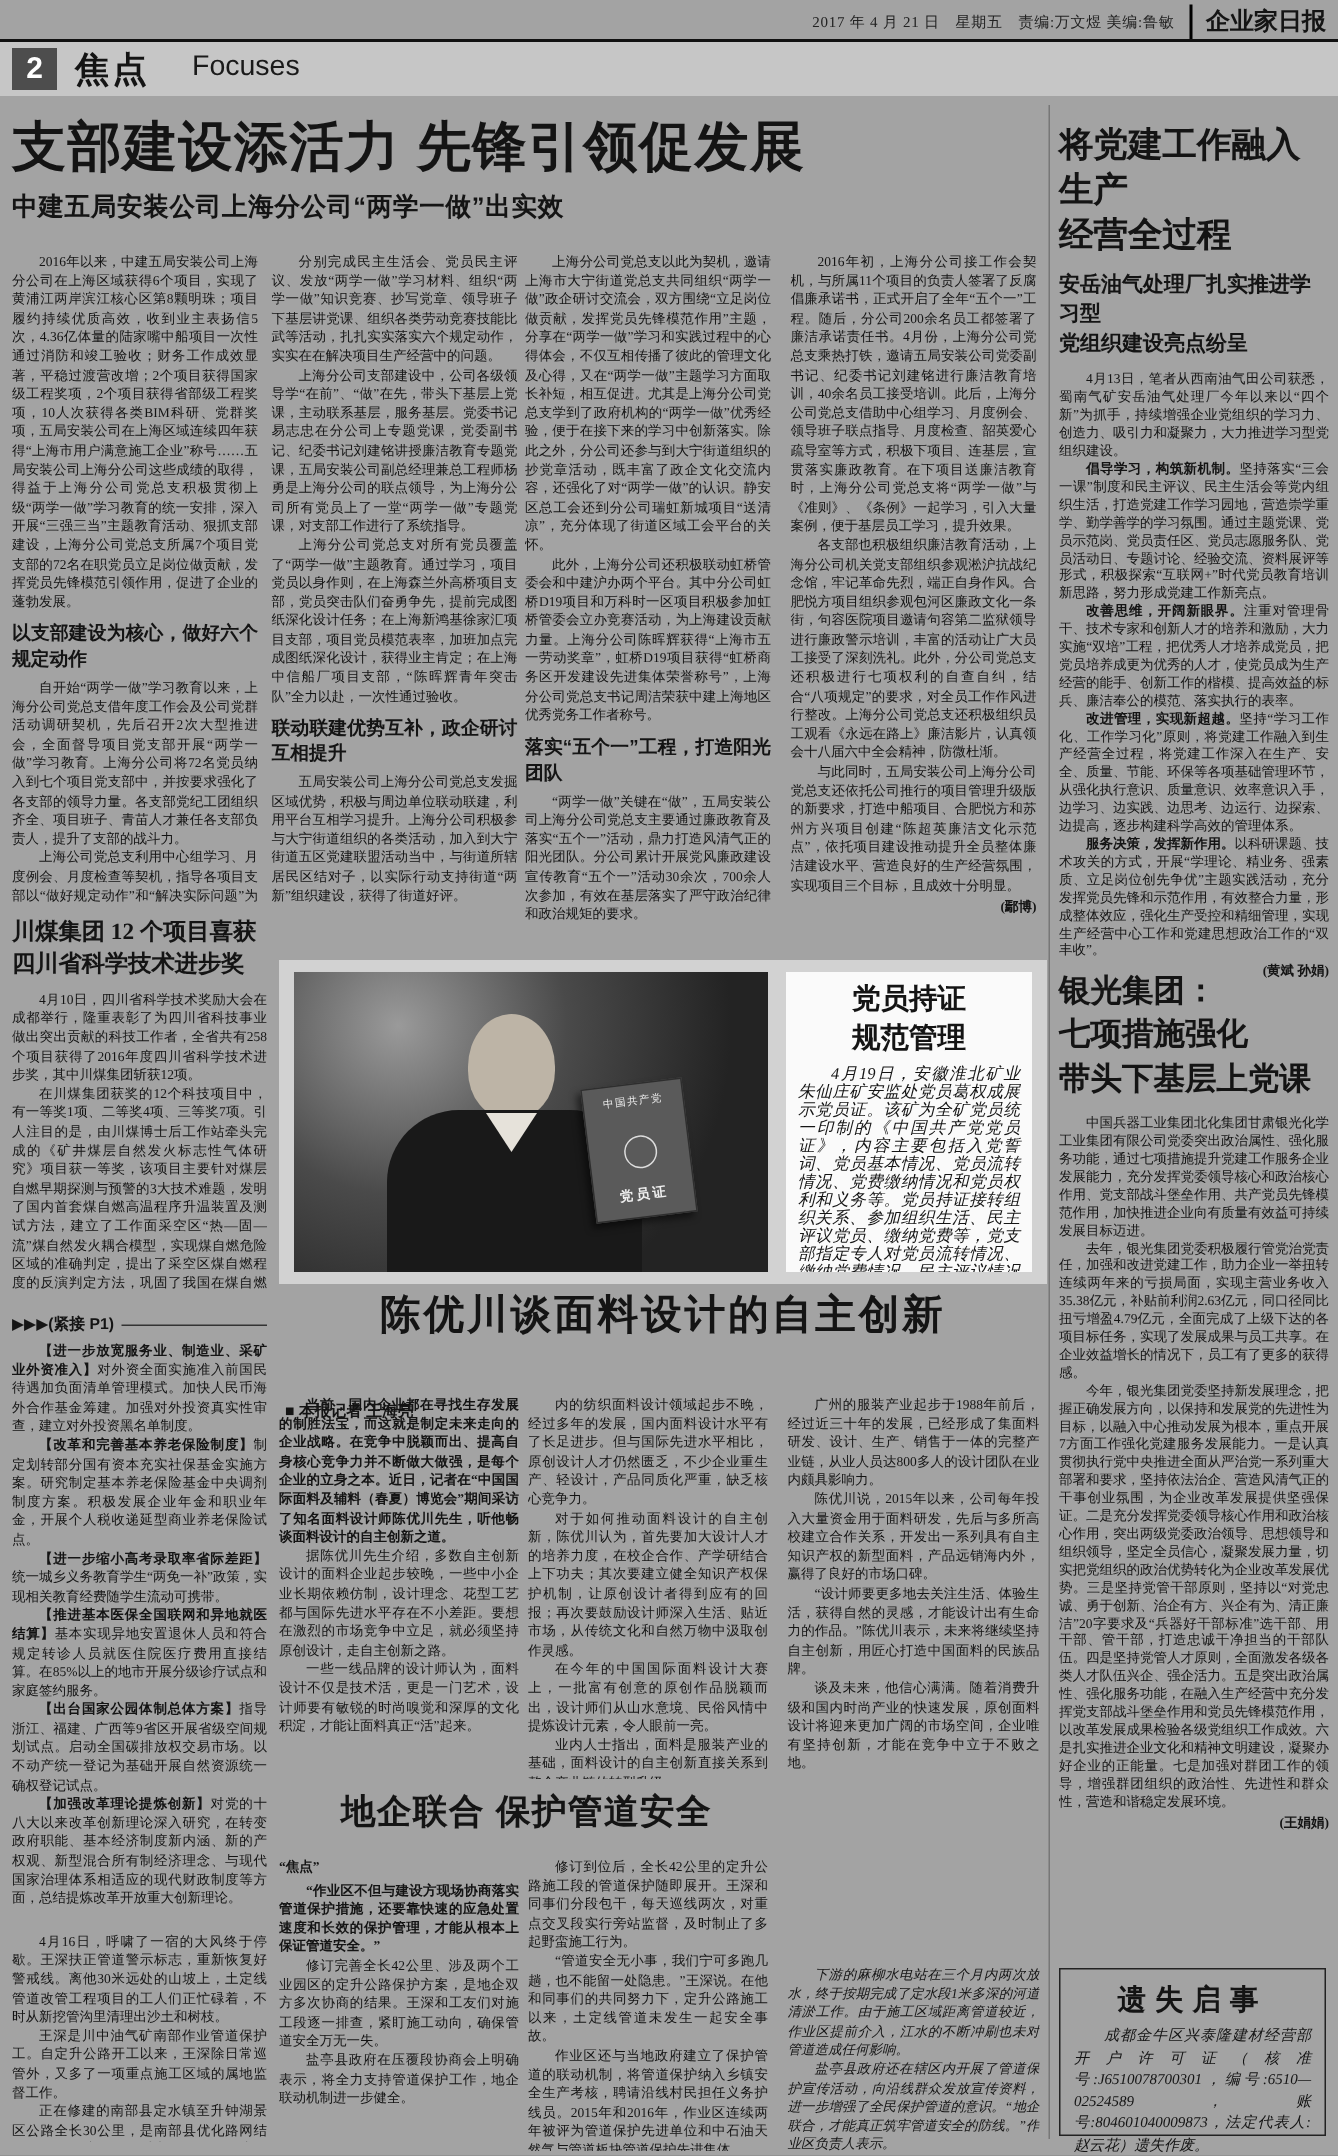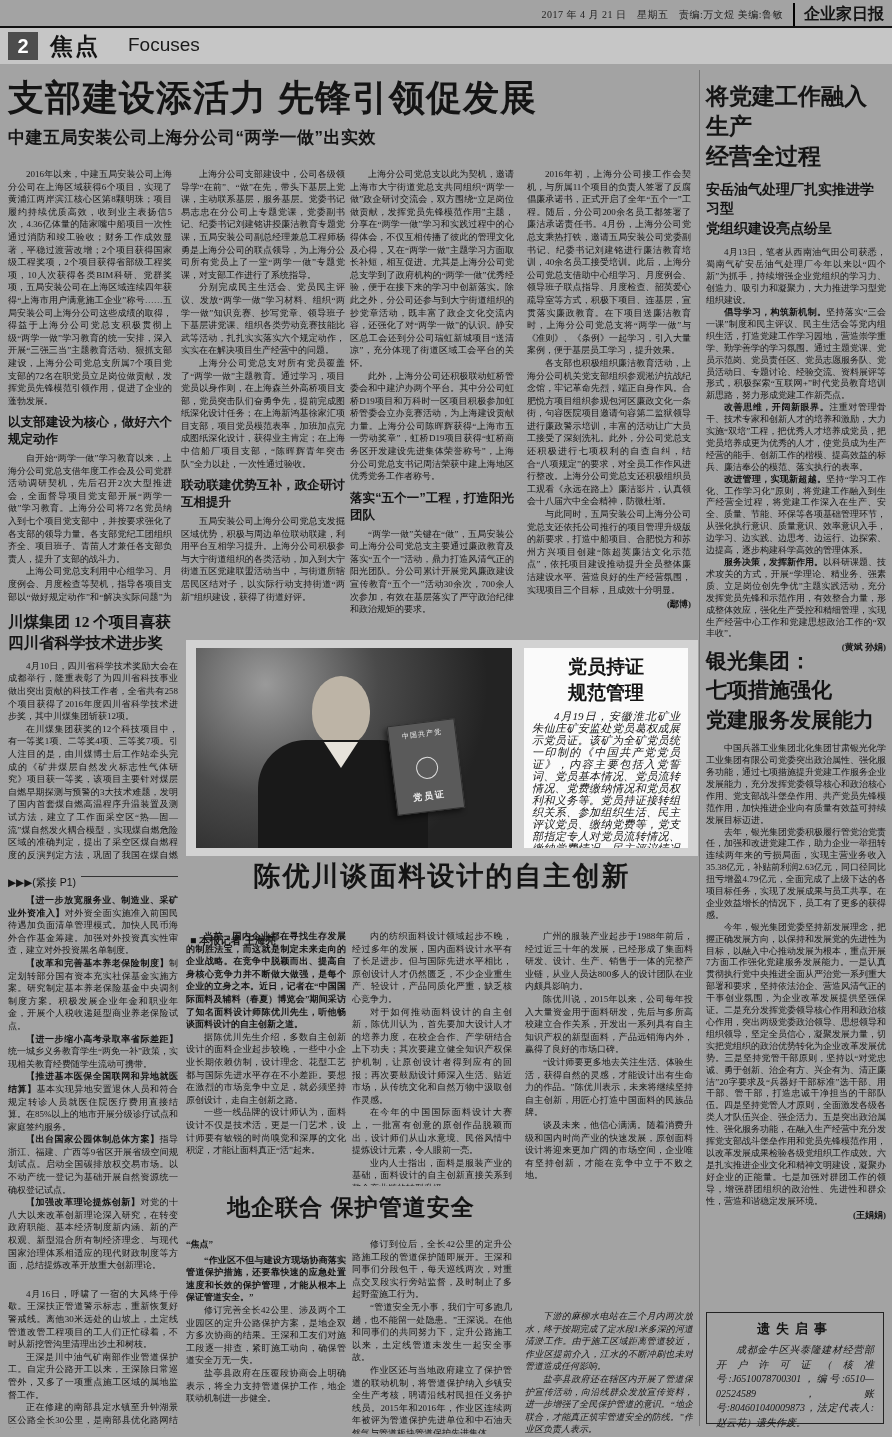--- a/index.html
+++ b/index.html
@@ -29,21 +29,21 @@
   .abs{position:absolute;}
   
   #lead-hl{left:8px;top:74px;width:688px;font-size:36px;font-weight:bold;letter-spacing:1px;white-space:nowrap;}
   #lead-deck{left:8px;top:126px;width:688px;font-size:17px;font-weight:600;letter-spacing:.5px;}
   .leadcol{top:168px;width:164px;height:464px;}
   
   #coal{left:8px;top:612px;width:170px;height:262px;}
   #coal-hl{font-size:15.5px;font-weight:bold;line-height:1.35;margin:0 0 6px;}
   
   #leftlow{left:8px;top:876px;width:170px;height:556px;}
-  #jump-kicker{display:flex;align-items:flex-start;font-weight:normal;font-size:10.5px;margin-bottom:4px;}
+  #jump-kicker{display:flex;align-items:center;font-weight:bold;font-size:10.5px;margin-bottom:4px;}
   #jump-kicker .rule{flex:1;border-bottom:1px solid #333;margin-left:5px;}
   
   #panel{left:186px;top:640px;width:512px;height:216px;background:#d2d2d2;}
   #photo{position:absolute;left:10px;top:8px;width:316px;height:200px;overflow:hidden;
          background:radial-gradient(circle at 22% 18%,#9a9a9a 0%,#4a4a4a 38%,#232323 75%);}
   .head-sh{position:absolute;left:116px;top:28px;width:58px;height:70px;border-radius:50% 50% 46% 46%;background:#bdb4a6;}
   .torso-sh{position:absolute;left:62px;top:92px;width:170px;height:120px;border-radius:48px 48px 0 0;background:#191919;}
   .collar-sh{position:absolute;left:128px;top:94px;width:34px;height:26px;background:#e6e2da;clip-path:polygon(0 0,100% 0,50% 100%);}
   #book{position:absolute;left:196px;top:74px;width:66px;height:88px;background:#5a5a5a;transform:rotate(-7deg);
         border:1px solid #2e2e2e;box-shadow:-3px 3px 5px rgba(0,0,0,.5);}
@@ -66,21 +66,21 @@
   
   #divider{left:699px;top:70px;width:1px;height:1356px;background:#777;}
   #r1{left:706px;top:82px;width:180px;height:560px;}
   #r1-hl{font-size:23px;font-weight:bold;line-height:1.3;white-space:pre-line;margin:0 0 8px;}
   #r1-deck{font-size:14px;font-weight:bold;line-height:1.4;white-space:pre-line;margin:0 0 9px;}
   #r1 .body,#r2 .body{line-height:11.9px;}
   #r2{left:706px;top:646px;width:180px;height:656px;}
   #r2-hl{font-size:21px;font-weight:bold;line-height:1.4;white-space:pre-line;margin:0 0 9px;}
   
   #lost{left:706px;top:1312px;width:178px;height:112px;border:1px solid #222;padding:7px 9px;box-sizing:border-box;}
-  #lost-title{text-align:center;font-size:13px;font-weight:bold;letter-spacing:6px;margin-bottom:5px;}
+  #lost-title{text-align:center;font-size:19px;font-weight:bold;letter-spacing:6px;margin-bottom:5px;}
   #lost-body{font-size:10px;line-height:14.5px;font-style:italic;text-indent:2em;text-align:justify;}
 </style>
 </head>
 <body>
 
 <div id="page">
 
   <div id="masthead">
     <span id="dateline">2017 年 4 月 21 日　星期五　责编:万文煜 美编:鲁敏</span>
     <span id="papername" class="sans">企业家日报</span>
@@ -94,22 +94,22 @@
 
   <div id="lead-hl" class="abs sans">支部建设添活力 先锋引领促发展</div>
   <div id="lead-deck" class="abs sans">中建五局安装公司上海分公司“两学一做”出实效</div>
   <div class="abs body leadcol" style="left:8px;height:436px;">
       <p class="bp">2016年以来，中建五局安装公司上海分公司在上海区域获得6个项目，实现了黄浦江两岸滨江核心区第8颗明珠；项目履约持续优质高效，收到业主表扬信5次，4.36亿体量的陆家嘴中船项目一次性通过消防和竣工验收；财务工作成效显著，平稳过渡营改增；2个项目获得国家级工程奖项，2个项目获得省部级工程奖项，10人次获得各类BIM科研、党群奖项，五局安装公司在上海区域连续四年获得“上海市用户满意施工企业”称号……五局安装公司上海分公司这些成绩的取得，得益于上海分公司党总支积极贯彻上级“两学一做”学习教育的统一安排，深入开展“三强三当”主题教育活动、狠抓支部建设，上海分公司党总支所属7个项目党支部的72名在职党员立足岗位做贡献，发挥党员先锋模范引领作用，促进了企业的蓬勃发展。</p>
       <div class="bh">以支部建设为核心，做好六个规定动作</div>
       <p class="bp">自开始“两学一做”学习教育以来，上海分公司党总支借年度工作会及公司党群活动调研契机，先后召开2次大型推进会，全面督导项目党支部开展“两学一做”学习教育。上海分公司将72名党员纳入到七个项目党支部中，并按要求强化了各支部的领导力量。各支部党纪工团组织齐全、项目班子、青苗人才兼任各支部负责人，提升了支部的战斗力。</p>
       <p class="bp">上海公司党总支利用中心组学习、月度例会、月度检查等契机，指导各项目支部以“做好规定动作”和“解决实际问题”为实施单元，逐项明确“学”“做”要求。从年初开始，</p>
     </div>
   <div class="abs body leadcol" style="left:181px;">
+      <p class="bp">分别完成民主生活会、党员民主评议、发放“两学一做”学习材料、组织“两学一做”知识竞赛、抄写党章、领导班子下基层讲党课、组织各类劳动竞赛技能比武等活动，扎扎实实落实六个规定动作，实实在在解决项目生产经营中的问题。</p>
       <p class="bp">上海分公司支部建设中，公司各级领导学“在前”、“做”在先，带头下基层上党课，主动联系基层，服务基层。党委书记易志忠在分公司上专题党课，党委副书记、纪委书记刘建铭讲授廉洁教育专题党课，五局安装公司副总经理兼总工程师杨勇是上海分公司的联点领导，为上海分公司所有党员上了一堂“两学一做”专题党课，对支部工作进行了系统指导。</p>
-      <p class="bp">分别完成民主生活会、党员民主评议、发放“两学一做”学习材料、组织“两学一做”知识竞赛、抄写党章、领导班子下基层讲党课、组织各类劳动竞赛技能比武等活动，扎扎实实落实六个规定动作，实实在在解决项目生产经营中的问题。</p>
       <p class="bp">上海分公司党总支对所有党员覆盖了“两学一做”主题教育。通过学习，项目党员以身作则，在上海森兰外高桥项目支部，党员突击队们奋勇争先，提前完成图纸深化设计任务；在上海新鸿基徐家汇项目支部，项目党员模范表率，加班加点完成图纸深化设计，获得业主肯定；在上海中信船厂项目支部，“陈晖辉青年突击队”全力以赴，一次性通过验收。</p>
       <div class="bh">联动联建优势互补，政企研讨互相提升</div>
       <p class="bp">五局安装公司上海分公司党总支发掘区域优势，积极与周边单位联动联建，利用平台互相学习提升。上海分公司积极参与大宁街道组织的各类活动，加入到大宁街道五区党建联盟活动当中，与街道所辖居民区结对子，以实际行动支持街道“两新”组织建设，获得了街道好评。</p>
     </div>
   <div class="abs body leadcol" style="left:350px;">
       <p class="bp">上海分公司党总支以此为契机，邀请上海市大宁街道党总支共同组织“两学一做”政企研讨交流会，双方围绕“立足岗位做贡献，发挥党员先锋模范作用”主题，分享在“两学一做”学习和实践过程中的心得体会，不仅互相传播了彼此的管理文化及心得，又在“两学一做”主题学习方面取长补短，相互促进。尤其是上海分公司党总支学到了政府机构的“两学一做”优秀经验，便于在接下来的学习中创新落实。除此之外，分公司还参与到大宁街道组织的抄党章活动，既丰富了政企文化交流内容，还强化了对“两学一做”的认识。静安区总工会还到分公司瑞虹新城项目“送清凉”，充分体现了街道区域工会平台的关怀。</p>
       <p class="bp">此外，上海分公司还积极联动虹桥管委会和中建沪办两个平台。其中分公司虹桥D19项目和万科时一区项目积极参加虹桥管委会立办竞赛活动，为上海建设贡献力量。上海分公司陈晖辉获得“上海市五一劳动奖章”，虹桥D19项目获得“虹桥商务区开发建设先进集体荣誉称号”，上海分公司党总支书记周洁荣获中建上海地区优秀党务工作者称号。</p>
       <div class="bh">落实“五个一”工程，打造阳光团队</div>
       <p class="bp">“两学一做”关键在“做”，五局安装公司上海分公司党总支主要通过廉政教育及落实“五个一”活动，鼎力打造风清气正的阳光团队。分公司累计开展党风廉政建设宣传教育“五个一”活动30余次，700余人次参加，有效在基层落实了严守政治纪律和政治规矩的要求。</p>
     </div>
@@ -218,21 +218,21 @@
         <p class="bp"><span class="lead">改善思维，开阔新眼界。</span>注重对管理骨干、技术专家和创新人才的培养和激励，大力实施“双培”工程，把优秀人才培养成党员，把党员培养成更为优秀的人才，使党员成为生产经营的能手、创新工作的楷模、提高效益的标兵、廉洁奉公的模范、落实执行的表率。</p>
         <p class="bp"><span class="lead">改进管理，实现新超越。</span>坚持“学习工作化、工作学习化”原则，将党建工作融入到生产经营全过程，将党建工作深入在生产、安全、质量、节能、环保等各项基础管理环节，从强化执行意识、质量意识、效率意识入手，边学习、边实践、边思考、边运行、边探索、边提高，逐步构建科学高效的管理体系。</p>
         <p class="bp"><span class="lead">服务决策，发挥新作用。</span>以科研课题、技术攻关的方式，开展“学理论、精业务、强素质、立足岗位创先争优”主题实践活动，充分发挥党员先锋和示范作用，有效整合力量，形成整体效应，强化生产受控和精细管理，实现生产经营中心工作和党建思想政治工作的“双丰收”。</p>
         <div class="sig">(黄斌 孙娟)</div>
       </div>
   </div>
 
   <div id="r2" class="abs">
     <div id="r2-hl" class="sans">银光集团：
 七项措施强化
-党建服务发展能力</div>
+带头下基层上党课</div>
     <div class="body" style="height:540px;">
         <p class="bp">中国兵器工业集团北化集团甘肃银光化学工业集团有限公司党委突出政治属性、强化服务功能，通过七项措施提升党建工作服务企业发展能力，充分发挥党委领导核心和政治核心作用、党支部战斗堡垒作用、共产党员先锋模范作用，加快推进企业向有质量有效益可持续发展目标迈进。</p>
         <p class="bp">去年，银光集团党委积极履行管党治党责任，加强和改进党建工作，助力企业一举扭转连续两年来的亏损局面，实现主营业务收入35.38亿元，补贴前利润2.63亿元，同口径同比扭亏增盈4.79亿元，全面完成了上级下达的各项目标任务，实现了发展成果与员工共享。在企业效益增长的情况下，员工有了更多的获得感。</p>
         <p class="bp">今年，银光集团党委坚持新发展理念，把握正确发展方向，以保持和发展党的先进性为目标，以融入中心推动发展为根本，重点开展7方面工作强化党建服务发展能力。一是认真贯彻执行党中央推进全面从严治党一系列重大部署和要求，坚持依法治企、营造风清气正的干事创业氛围，为企业改革发展提供坚强保证。二是充分发挥党委领导核心作用和政治核心作用，突出两级党委政治领导、思想领导和组织领导，坚定全员信心，凝聚发展力量，切实把党组织的政治优势转化为企业改革发展优势。三是坚持党管干部原则，坚持以“对党忠诚、勇于创新、治企有方、兴企有为、清正廉洁”20字要求及“兵器好干部标准”选干部、用干部、管干部，打造忠诚干净担当的干部队伍。四是坚持党管人才原则，全面激发各级各类人才队伍兴企、强企活力。五是突出政治属性、强化服务功能，在融入生产经营中充分发挥党支部战斗堡垒作用和党员先锋模范作用，以改革发展成果检验各级党组织工作成效。六是扎实推进企业文化和精神文明建设，凝聚办好企业的正能量。七是加强对群团工作的领导，增强群团组织的政治性、先进性和群众性，营造和谐稳定发展环境。</p>
         <div class="sig">(王娟娟)</div>
       </div>
   </div>
 
   <div id="lost" class="abs">
     <div id="lost-title" class="sans">遗失启事</div>

